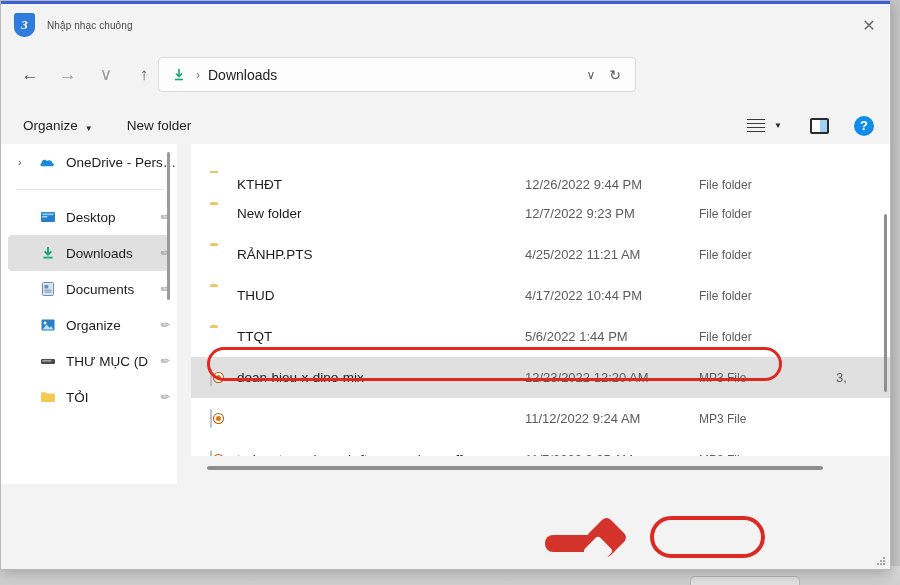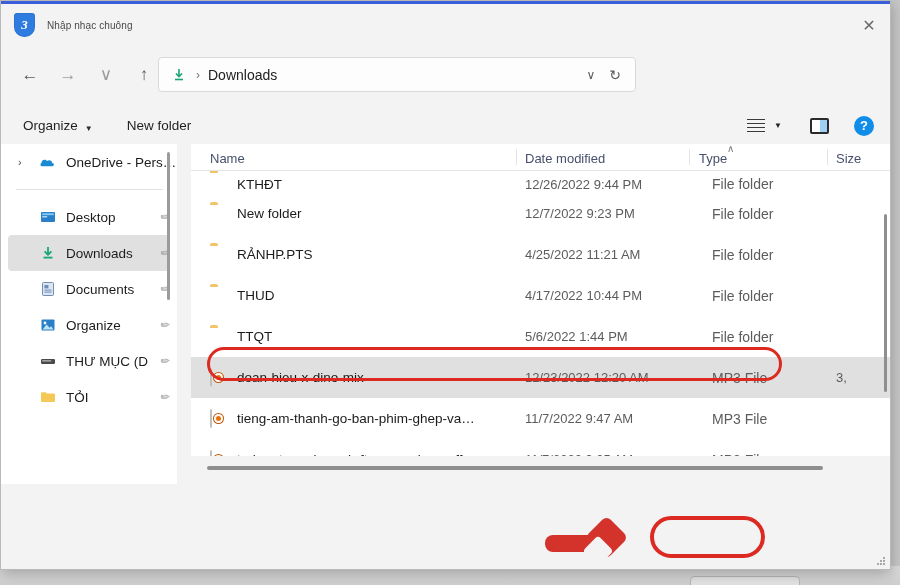--- a/index.html
+++ b/index.html
@@ -164,21 +164,21 @@
   .ch-sep { position:absolute; top:5px; bottom:5px; width:1px; background:#e4e4e4; }
   .sort-caret { position:absolute; font-size: 10px; color:#7c7c7c; }
 
   .rows { position:absolute; left:0; top:27px; right:0; height: 285px; overflow:hidden; }
   .row { position:relative; height: 41px; display:flex; align-items:center; }
   .row.clipped { height: 22px; align-items: flex-end; }
   .row.sel { background:#e0e0e0; }
   .r-ico { position:absolute; left: 19px; width: 18px; height: 18px; }
   .r-name { position:absolute; left: 46px; font-size: 13.5px; color:#1b1b1b; white-space:nowrap; }
   .r-date { position:absolute; left: 334px; font-size: 13px; color:#5c5c5c; white-space:nowrap; }
-  .r-type { position:absolute; left: 521px; font-size: 14px; color:#5c5c5c; white-space:nowrap; }
+  .r-type { position:absolute; left: 508px; font-size: 12px; color:#5c5c5c; white-space:nowrap; }
   .r-size { position:absolute; left: 645px; font-size: 13px; color:#5c5c5c; white-space:nowrap; }
   .row.clipped .r-name, .row.clipped .r-date, .row.clipped .r-type { bottom: 1px; position:absolute; }
   .row.clipped .r-ico { bottom: 2px; }
 
   
   .ico-folder {
     width: 18px; height: 14px; background:#f7d27e; border-radius: 1px 2px 2px 2px;
     position: relative; margin-top: 2px;
     box-shadow: inset 0 0 0 1px #e9bf62;
   }
@@ -388,30 +388,20 @@
           <span class="sb-label">TỎI</span>
           <span class="sb-pin">✐</span>
         </div>
 
         <div class="sb-scroll"></div>
       </div>
 
       <div class="pane-left-edge"></div>
 
       <div class="filepane">
-        <div class="col-head">
-          <span class="ch" style="left:19px">Name</span>
-          <span class="ch-sep" style="left:325px"></span>
-          <span class="ch" style="left:334px">Date modified</span>
-          <span class="ch-sep" style="left:498px"></span>
-          <span class="ch" style="left:508px">Type</span>
-          <span class="sort-caret" style="left:536px; top:-1px">∧</span>
-          <span class="ch-sep" style="left:636px"></span>
-          <span class="ch" style="left:645px">Size</span>
-        </div>
 
         <div class="rows">
 
           <div class="row clipped">
             <span class="r-ico"><span class="ico-folder"></span></span>
             <span class="r-name">KTHĐT</span>
             <span class="r-date">12/26/2022 9:44 PM</span>
             <span class="r-type">File folder</span>
           </div>
 
@@ -446,22 +436,21 @@
           <div class="row sel">
             <span class="r-ico"><span class="ico-mp3"></span></span>
             <span class="r-name">doan-hieu-x-dino-mix</span>
             <span class="r-date">12/23/2022 12:20 AM</span>
             <span class="r-type">MP3 File</span>
             <span class="r-size">3,</span>
           </div>
 
           <div class="row">
             <span class="r-ico"><span class="ico-mp3"></span></span>
-            <span class="r-name">tieng-am-thanh-go-ban-phim-ghep-va…</span>
-            <span class="r-date">11/7/2022 9:47 AM</span>
+            <span class="r-date">11/12/2022 9:24 AM</span>
             <span class="r-type">MP3 File</span>
           </div>
 
           <div class="row">
             <span class="r-ico"><span class="ico-mp3"></span></span>
             <span class="r-name">tp-hay-trao-cho-anh-ft-snoop-dogg-off…</span>
             <span class="r-date">11/7/2022 9:25 AM</span>
             <span class="r-type">MP3 File</span>
           </div>
 

